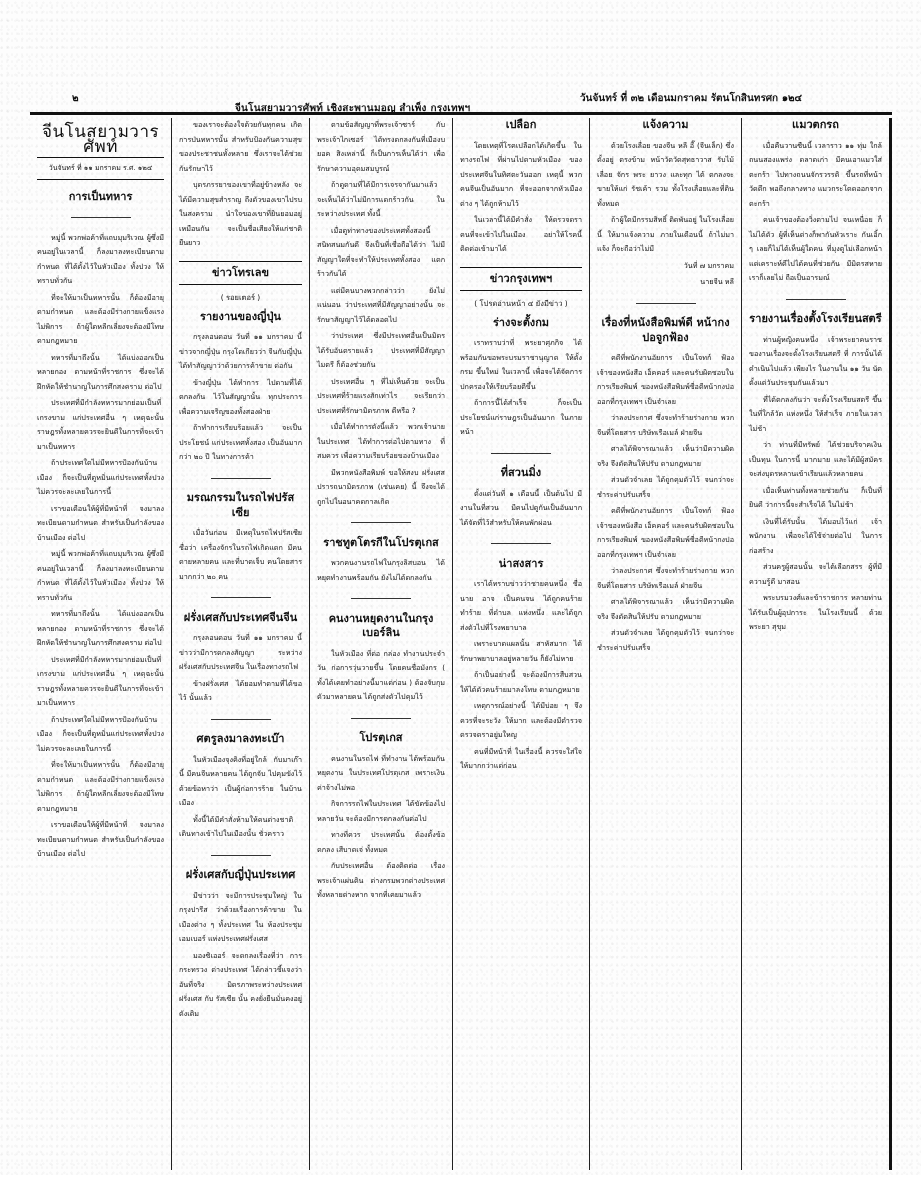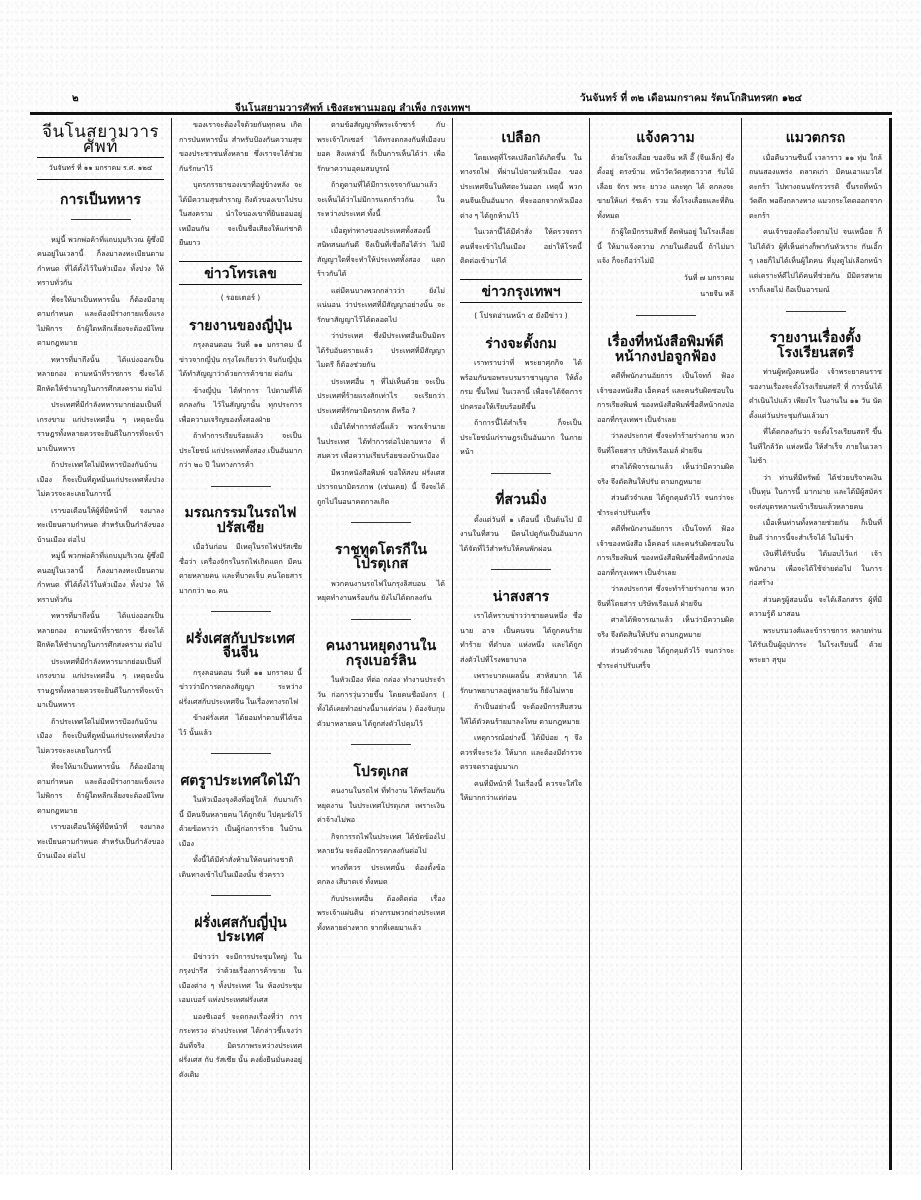--- a/index.html
+++ b/index.html
@@ -12,24 +12,24 @@
       radial-gradient(circle at 40% 80%, rgba(0,0,0,0.05) 0 1px, transparent 1.5px);
     background-size:7px 9px, 11px 13px, 5px 7px;opacity:.55;}
   .header{position:absolute;left:30px;top:88px;width:860px;height:22px;font-family:"DejaVu Sans",sans-serif;font-size:10px;font-weight:bold;}
   .header .pgnum{position:absolute;left:42px;top:2px;}
   .header .masthead{position:absolute;left:205px;top:12px;letter-spacing:.2px;}
   .header .issue{position:absolute;left:550px;top:2px;}
   .rule{position:absolute;left:30px;top:112px;width:862px;height:3px;background:#111;}
   .col{position:absolute;top:118px;height:1052px;border-right:1.5px solid #222;box-sizing:border-box;padding:0 7px;font-family:"DejaVu Sans",sans-serif;font-size:7.2px;line-height:14.5px;text-align:justify;overflow:hidden;}
   .col.last{border-right:3px solid #111;}
   .col p{margin:0 0 2px 0;text-indent:14px;}
-  .headline{font-family:"DejaVu Serif",serif;font-size:14px;font-weight:bold;text-align:center;margin:12px 0 6px 0;text-indent:0 !important;}
+  .headline{font-family:"DejaVu Serif",serif;font-size:11px;font-weight:bold;text-align:center;margin:0 0 6px 0;text-indent:0 !important;}
   .big-title{font-family:"DejaVu Serif",serif;font-size:17px;text-align:center;margin:6px 0 0 0;letter-spacing:.5px;}
   .dateline{font-size:7px;text-align:center;border-top:1.5px solid #111;border-bottom:1.5px solid #111;padding:3px 0;margin:4px 0 10px;}
-  .boxhead{border-top:1.5px solid #111;border-bottom:1.5px solid #111;text-align:center;font-family:"DejaVu Serif",serif;font-size:14px;font-weight:bold;padding:4px 0;margin:10px 0 6px;}
+  .boxhead{border-top:1.5px solid #111;border-bottom:1.5px solid #111;text-align:center;font-family:"DejaVu Serif",serif;font-size:11px;font-weight:bold;padding:4px 0;margin:10px 0 6px;}
   .sub{text-align:center;font-size:7.5px;margin:2px 0 4px;}
   .orn{text-align:center;font-size:9px;letter-spacing:1px;margin:6px 0;color:#222;}
   .ornline{display:inline-block;width:60px;border-top:1px solid #333;vertical-align:middle;}
   .bottom-blank{position:absolute;left:0;top:1175px;width:921px;height:25px;background:#fff;}
 </style>
 </head>
 <body>
 
 <div class="page">
 
@@ -69,21 +69,21 @@
     <p>ข้างญี่ปุ่น ได้ทำการ ไปตามที่ได้ตกลงกัน ไว้ในสัญญานั้น ทุกประการ เพื่อความเจริญของทั้งสองฝ่าย</p>
     <p>ถ้าทำการเรียบร้อยแล้ว จะเป็นประโยชน์ แก่ประเทศทั้งสอง เป็นอันมาก กว่า ๒๐ ปี ในทางการค้า</p>
     <div class="orn"><span class="ornline"></span></div>
     <div class="headline">มรณกรรมในรถไฟปรัสเซีย</div>
     <p>เมื่อวันก่อน มีเหตุในรถไฟปรัสเซีย ชื่อว่า เครื่องจักรในรถไฟเกิดแตก มีคนตายหลายคน และที่บาดเจ็บ คนโดยสาร มากกว่า ๒๐ คน</p>
     <div class="orn"><span class="ornline"></span></div>
     <div class="headline">ฝรั่งเศสกับประเทศจีนจีน</div>
     <p>กรุงลอนดอน วันที่ ๑๑ มกราคม นี้ ข่าวว่ามีการตกลงสัญญา ระหว่างฝรั่งเศสกับประเทศจีน ในเรื่องทางรถไฟ</p>
     <p>ข้างฝรั่งเศส ได้ยอมทำตามที่ได้ขอไว้ นั้นแล้ว</p>
     <div class="orn"><span class="ornline"></span></div>
-    <div class="headline">ศตรูาประเทศใดไม๊า</div>
+    <div class="headline">ศตรูลงมาลงทะเบ๊า</div>
     <p>ในหัวเมืองจุงคิงที่อยู่ใกล้ กับมาเก๊านี้ มีคนจีนหลายคน ได้ถูกจับ ไปคุมขังไว้ ด้วยข้อหาว่า เป็นผู้ก่อการร้าย ในบ้านเมือง</p>
     <p>ทั้งนี้ได้มีคำสั่งห้ามให้คนต่างชาติ เดินทางเข้าไปในเมืองนั้น ชั่วคราว</p>
     <div class="orn"><span class="ornline"></span></div>
     <div class="headline">ฝรั่งเศสกับญี่ปุ่นประเทศ</div>
     <p>มีข่าวว่า จะมีการประชุมใหญ่ ในกรุงปารีส ว่าด้วยเรื่องการค้าขาย ในเมืองต่าง ๆ ทั้งประเทศ ใน ห้องประชุม เอมเบอร์ แห่งประเทศฝรั่งเศส</p>
     <p>มองซิเออร์ จะตกลงเรื่องที่ว่า การ กระทรวง ต่างประเทศ ได้กล่าวชี้แจงว่า อันที่จริง มิตรภาพระหว่างประเทศฝรั่งเศส กับ รัสเซีย นั้น คงยั่งยืนมั่นคงอยู่ดังเดิม</p>
   </div>
 
   <div class="col" style="left:310px;width:143px;">
     <p>ตามข้อสัญญาที่พระเจ้าซาร์ กับพระเจ้าไกเซอร์ ได้ทรงตกลงกันที่เมืองบยอค สิงเหล่านี้ ก็เป็นการเห็นได้ว่า เพื่อรักษาความอุดมสมบูรณ์</p>
@@ -118,21 +118,21 @@
     <p>เราทราบว่าที่ พระยาศุภกิจ ได้พร้อมกันขอพระบรมราชานุญาต ให้ตั้งกรม ขึ้นใหม่ ในเวลานี้ เพื่อจะได้จัดการปกครองให้เรียบร้อยดีขึ้น</p>
     <p>ถ้าการนี้ได้สำเร็จ ก็จะเป็นประโยชน์แก่ราษฎรเป็นอันมาก ในภายหน้า</p>
     <div class="orn"><span class="ornline"></span></div>
     <div class="headline">ที่สวนมิ่ง</div>
     <p>ตั้งแต่วันที่ ๑ เดือนนี้ เป็นต้นไป มีงานในที่สวน มีคนไปดูกันเป็นอันมาก ได้จัดที่ไว้สำหรับให้คนพักผ่อน</p>
     <div class="orn"><span class="ornline"></span></div>
     <div class="headline">น่าสงสาร</div>
     <p>เราได้ทราบข่าวว่าชายคนหนึ่ง ชื่อ นาย อาจ เป็นคนจน ได้ถูกคนร้ายทำร้าย ที่ตำบล แห่งหนึ่ง และได้ถูกส่งตัวไปที่โรงพยาบาล</p>
     <p>เพราะบาดแผลนั้น สาหัสมาก ได้รักษาพยาบาลอยู่หลายวัน ก็ยังไม่หาย</p>
     <p>ถ้าเป็นอย่างนี้ จะต้องมีการสืบสวนให้ได้ตัวคนร้ายมาลงโทษ ตามกฎหมาย</p>
-    <p>เหตุการณ์อย่างนี้ ได้มีบ่อย ๆ จึงควรที่จะระวัง ให้มาก และต้องมีตำรวจตรวจตราอยู่บมาเก</p>
+    <p>เหตุการณ์อย่างนี้ ได้มีบ่อย ๆ จึงควรที่จะระวัง ให้มาก และต้องมีตำรวจตรวจตราอยู่มใหญ</p>
     <p>คนที่มีหน้าที่ ในเรื่องนี้ ควรจะใส่ใจให้มากกว่าแต่ก่อน</p>
   </div>
 
   <div class="col" style="left:590px;width:152px;">
     <div class="headline">แจ้งความ</div>
     <p>ด้วยโรงเลื่อย ของจีน หลี อี๊ (จีนเล็ก) ซึ่งตั้งอยู่ ตรงข้าม หน้าวัดวัดสุทธาวาส รับไม้เลื่อย จักร พระ ยาวง และทุก ได้ ตกลงจะขายให้แก่ รัชเค้า รวม ทั้งโรงเลื่อยและที่ดิน ทั้งหมด</p>
     <p>ถ้าผู้ใดมีกรรมสิทธิ์ ติดพันอยู่ ในโรงเลื่อยนี้ ให้มาแจ้งความ ภายในเดือนนี้ ถ้าไม่มาแจ้ง ก็จะถือว่าไม่มี</p>
     <p style="text-align:right;">วันที่ ๗ มกราคม</p>
     <p style="text-align:right;">นายจีน หลี</p>
     <div class="orn"><span class="ornline"></span></div>

